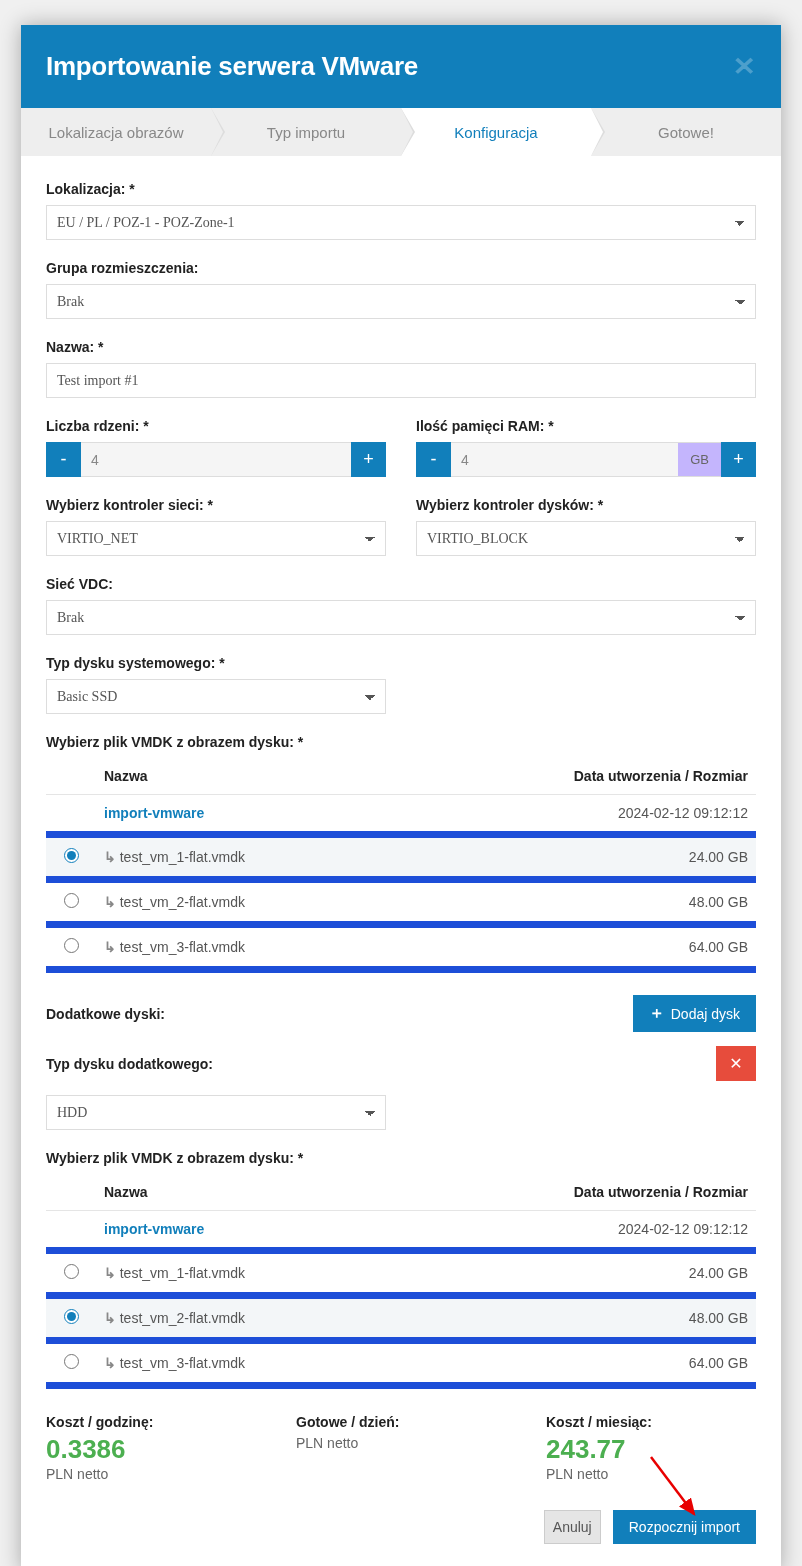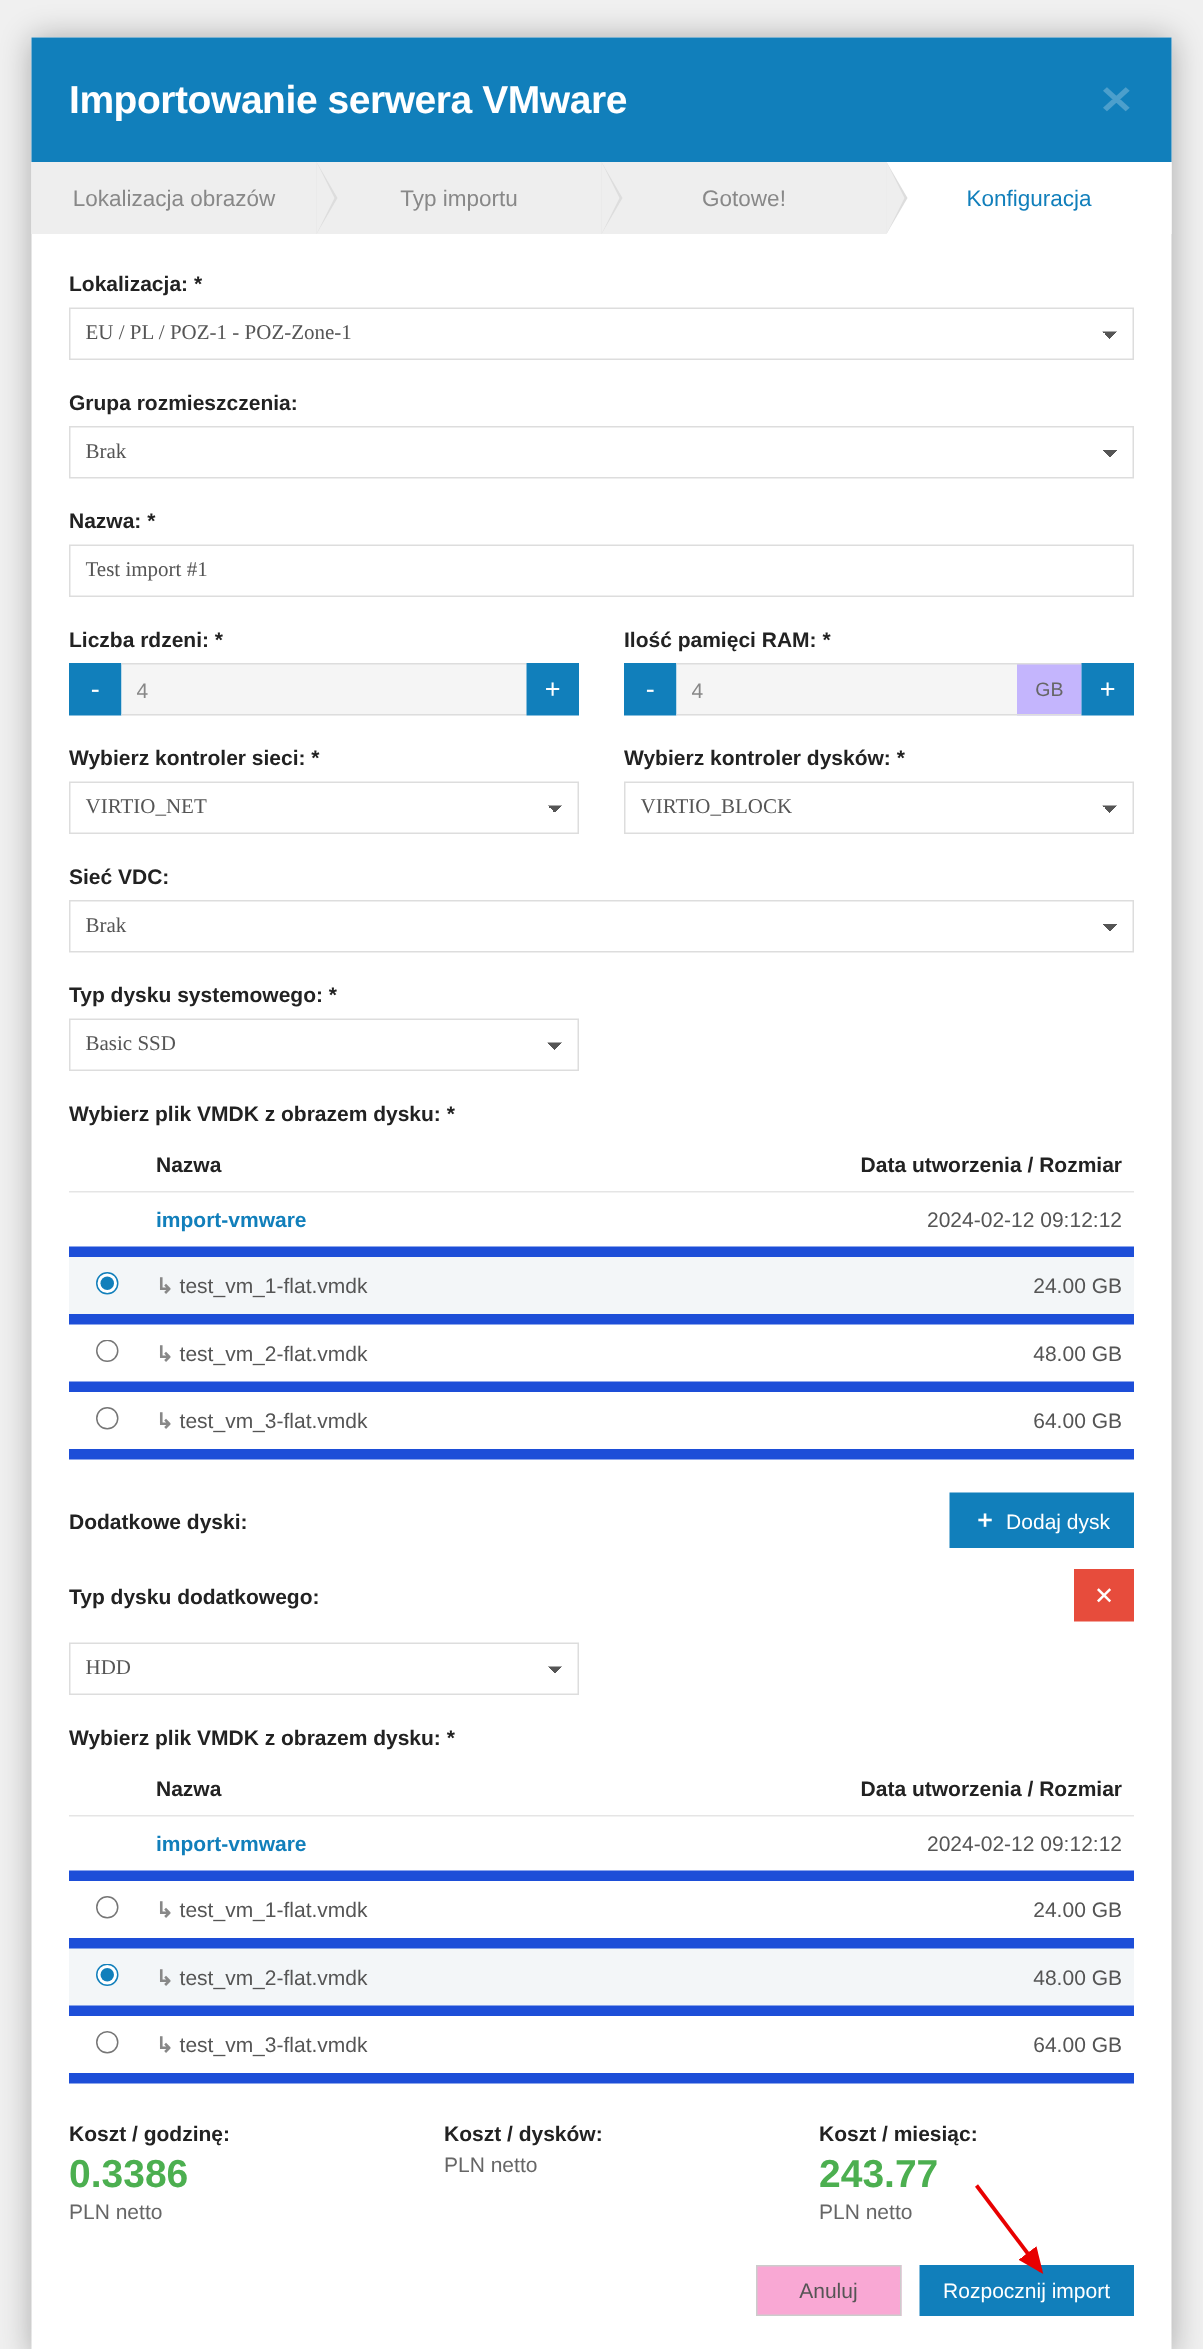--- a/index.html
+++ b/index.html
@@ -189,22 +189,22 @@
 .cost { flex:1; }
 .cost .label { font-weight:700; font-size:14px; color:#222; margin-bottom:5px;}
 .cost .value { font-weight:700; font-size:26px; color:#4caf50; line-height:1.1;}
 .cost .sub { font-size:14px; color:#666; margin-top:2px;}
 
 .modal-footer {
   display:flex; justify-content:flex-end; gap:12px;
   padding: 18px 25px 28px 25px;
 }
 .btn-default {
-  background:#f9a8d4; border:1px solid #ccc; color:#555;
-  padding:8px 28px; font-size:14px; cursor:pointer;
+  background:#e5e5e5; border:1px solid #ccc; color:#555;
+  padding:8px 8px; font-size:14px; cursor:pointer;
 }
 .arrow-overlay {
   position: relative;
 }
 .arrow-svg {
   position:absolute;
   right: 75px;
   bottom: 45px;
   pointer-events:none;
 }
@@ -215,22 +215,22 @@
 <div class="modal arrow-overlay">
 
   <div class="modal-header">
     <h2>Importowanie serwera VMware</h2>
     <span class="close-x">✕</span>
   </div>
 
   <div class="steps">
     <div class="step">Lokalizacja obrazów</div>
     <div class="step before-active">Typ importu</div>
+    <div class="step active">Konfiguracja</div>
     <div class="step">Gotowe!</div>
-    <div class="step active">Konfiguracja</div>
   </div>
 
   <div class="modal-body">
 
     <div class="form-group">
       <label class="form-label">Lokalizacja: *</label>
       <select class="select">
         <option>EU / PL / POZ-1 - POZ-Zone-1</option>
       </select>
     </div>
@@ -382,21 +382,21 @@
       </tbody>
     </table>
 
     <div class="costs">
       <div class="cost">
         <div class="label">Koszt / godzinę:</div>
         <div class="value">0.3386</div>
         <div class="sub">PLN netto</div>
       </div>
       <div class="cost">
-        <div class="label">Koszt / dysków:</div>
+        <div class="label">Gotowe / dzień:</div>
         <div class="sub">PLN netto</div>
       </div>
       <div class="cost">
         <div class="label">Koszt / miesiąc:</div>
         <div class="value">243.77</div>
         <div class="sub">PLN netto</div>
       </div>
     </div>
 
   </div>

